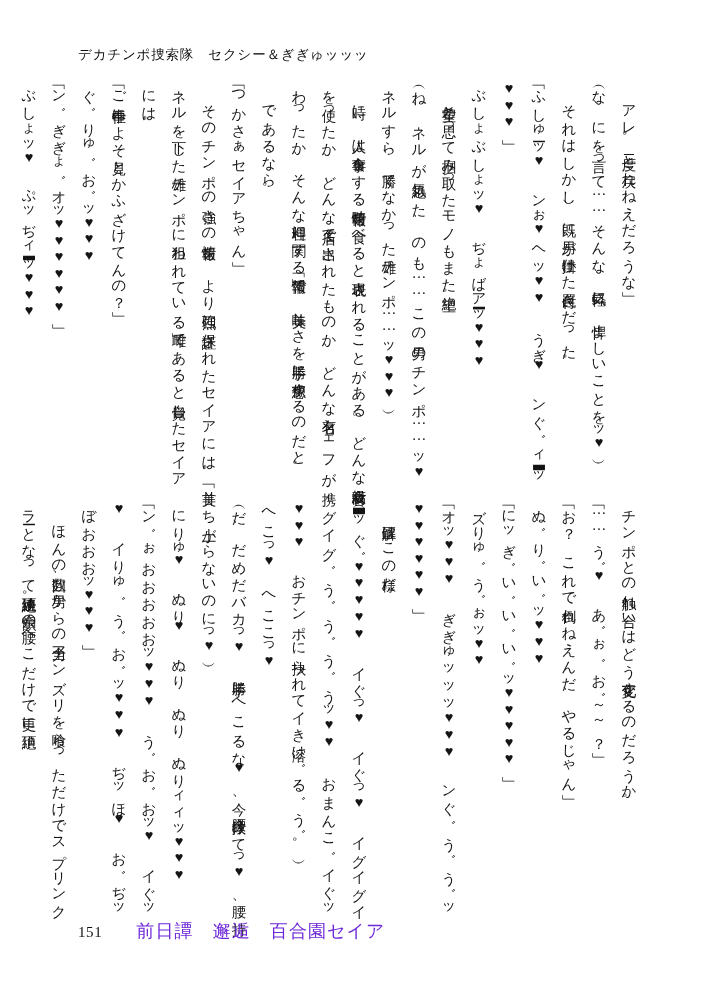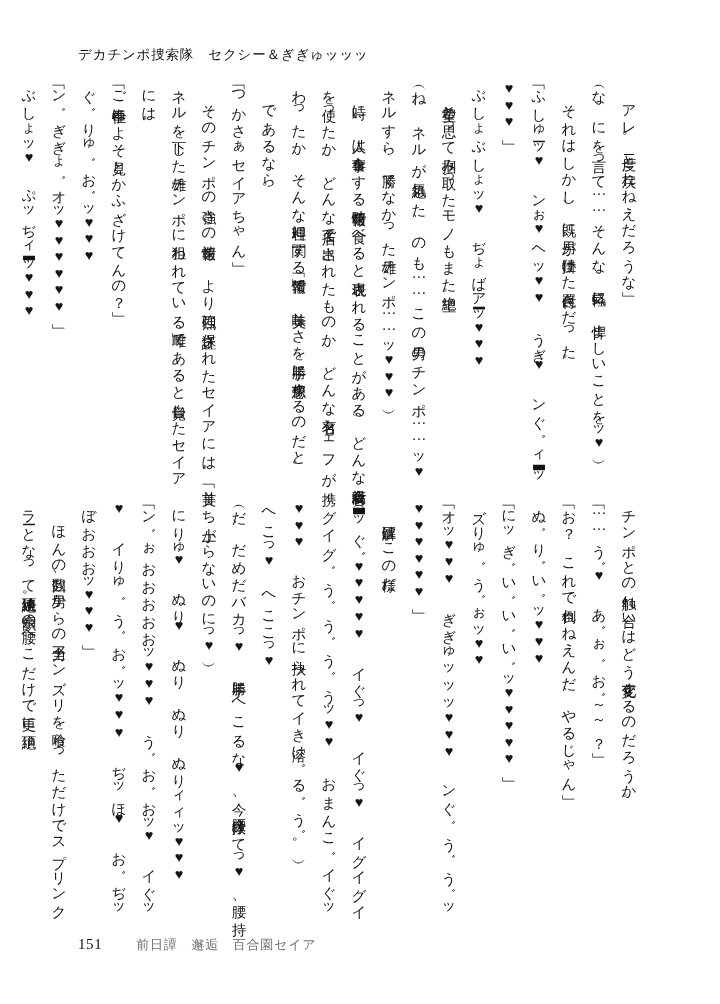--- a/index.html
+++ b/index.html
@@ -25,36 +25,36 @@
     top: 46px;
     left: 78px;
     font-size: 13.5px;
     letter-spacing: 0.06em;
     color: #111;
     white-space: pre;
   }
   
   .page-footer {
     position: absolute;
-    bottom: 50px;
+    bottom: 61px;
     left: 78px;
     display: flex;
     align-items: baseline;
     gap: 34px;
     white-space: pre;
   }
   .folio {
     font-size: 15px;
     letter-spacing: 0.04em;
     color: #111;
   }
   .footer-title {
-    font-size: 13px;
+    font-size: 18px;
     letter-spacing: 0.06em;
-    color: #737373;
+    color: #6d28d9;
     margin-top: 7px;
   }
   
   .vblock {
     position: absolute;
     writing-mode: vertical-rl;
     -webkit-writing-mode: vertical-rl;
     text-orientation: upright;
     -webkit-text-orientation: upright;
     font-size: 14.5px;

